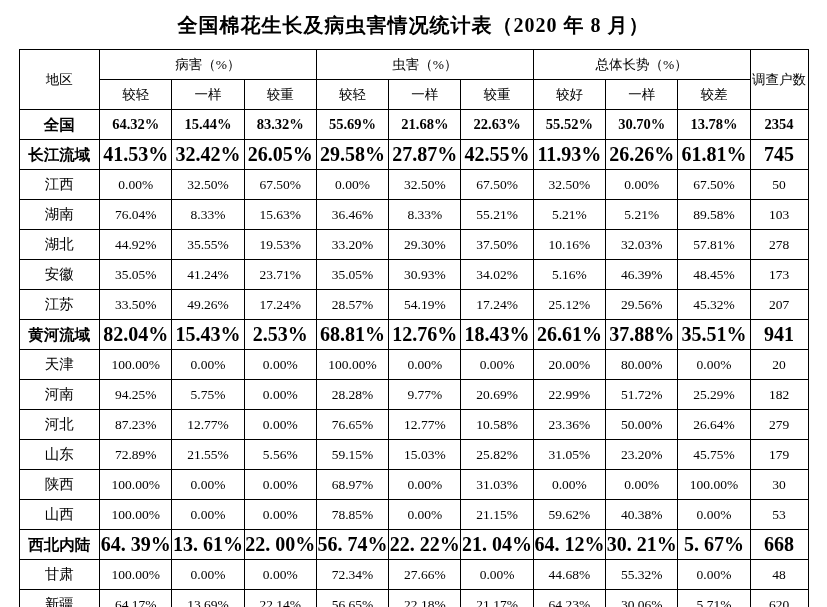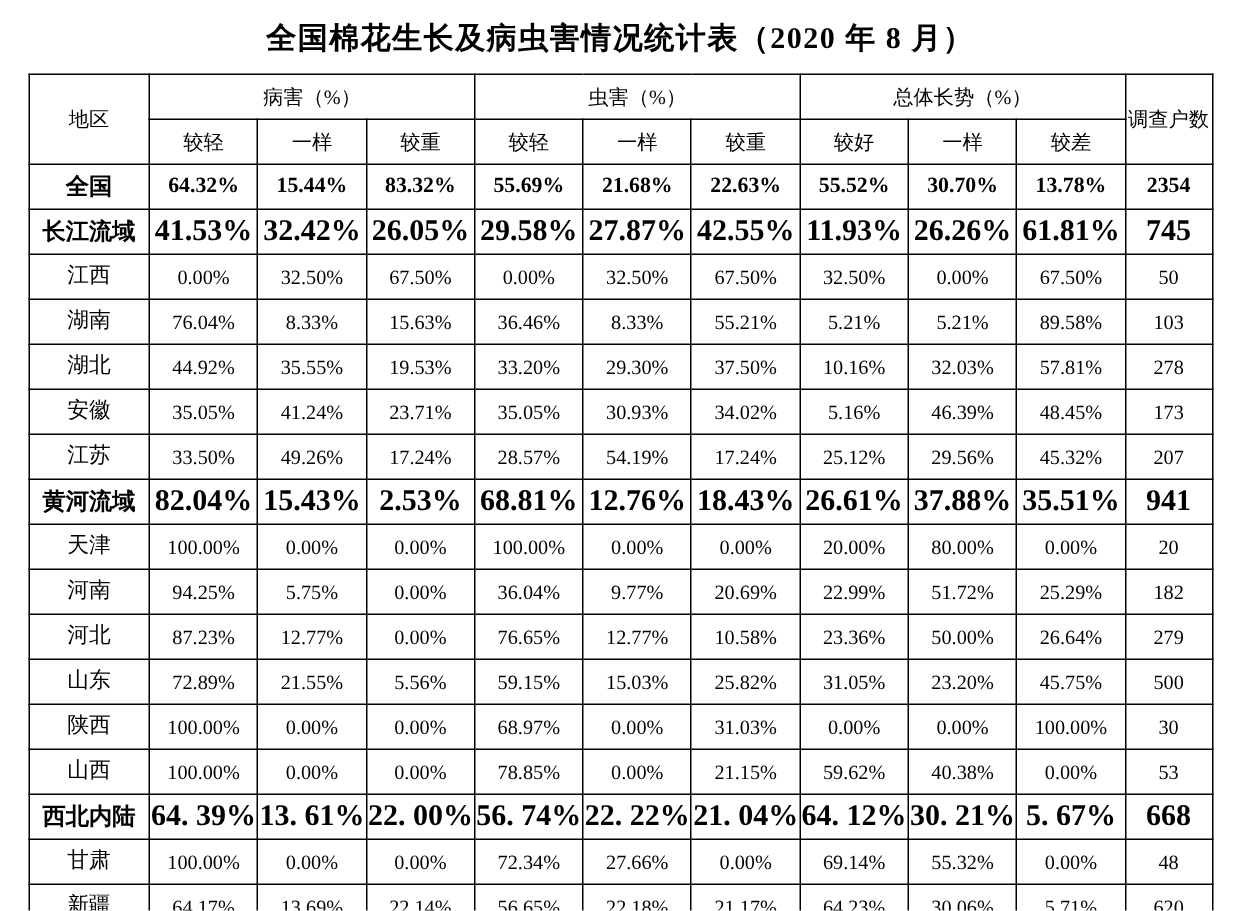--- a/index.html
+++ b/index.html
@@ -251,21 +251,21 @@
           <td>20.00%</td>
           <td>80.00%</td>
           <td>0.00%</td>
           <td>20</td>
         </tr>
         <tr class="level2">
           <td class="rowname">河南</td>
           <td>94.25%</td>
           <td>5.75%</td>
           <td>0.00%</td>
-          <td>36.04%</td>
+          <td>28.28%</td>
           <td>9.77%</td>
           <td>20.69%</td>
           <td>22.99%</td>
           <td>51.72%</td>
           <td>25.29%</td>
           <td>182</td>
         </tr>
         <tr class="level2">
           <td class="rowname">河北</td>
           <td>87.23%</td>
@@ -283,21 +283,21 @@
           <td class="rowname">山东</td>
           <td>72.89%</td>
           <td>21.55%</td>
           <td>5.56%</td>
           <td>59.15%</td>
           <td>15.03%</td>
           <td>25.82%</td>
           <td>31.05%</td>
           <td>23.20%</td>
           <td>45.75%</td>
-          <td>500</td>
+          <td>179</td>
         </tr>
         <tr class="level2">
           <td class="rowname">陕西</td>
           <td>100.00%</td>
           <td>0.00%</td>
           <td>0.00%</td>
           <td>68.97%</td>
           <td>0.00%</td>
           <td>31.03%</td>
           <td>0.00%</td>
@@ -332,21 +332,21 @@
           <td>668</td>
         </tr>
         <tr class="level2">
           <td class="rowname">甘肃</td>
           <td>100.00%</td>
           <td>0.00%</td>
           <td>0.00%</td>
           <td>72.34%</td>
           <td>27.66%</td>
           <td>0.00%</td>
-          <td>69.14%</td>
+          <td>44.68%</td>
           <td>55.32%</td>
           <td>0.00%</td>
           <td>48</td>
         </tr>
         <tr class="level2">
           <td class="rowname">新疆</td>
           <td>64.17%</td>
           <td>13.69%</td>
           <td>22.14%</td>
           <td>56.65%</td>

